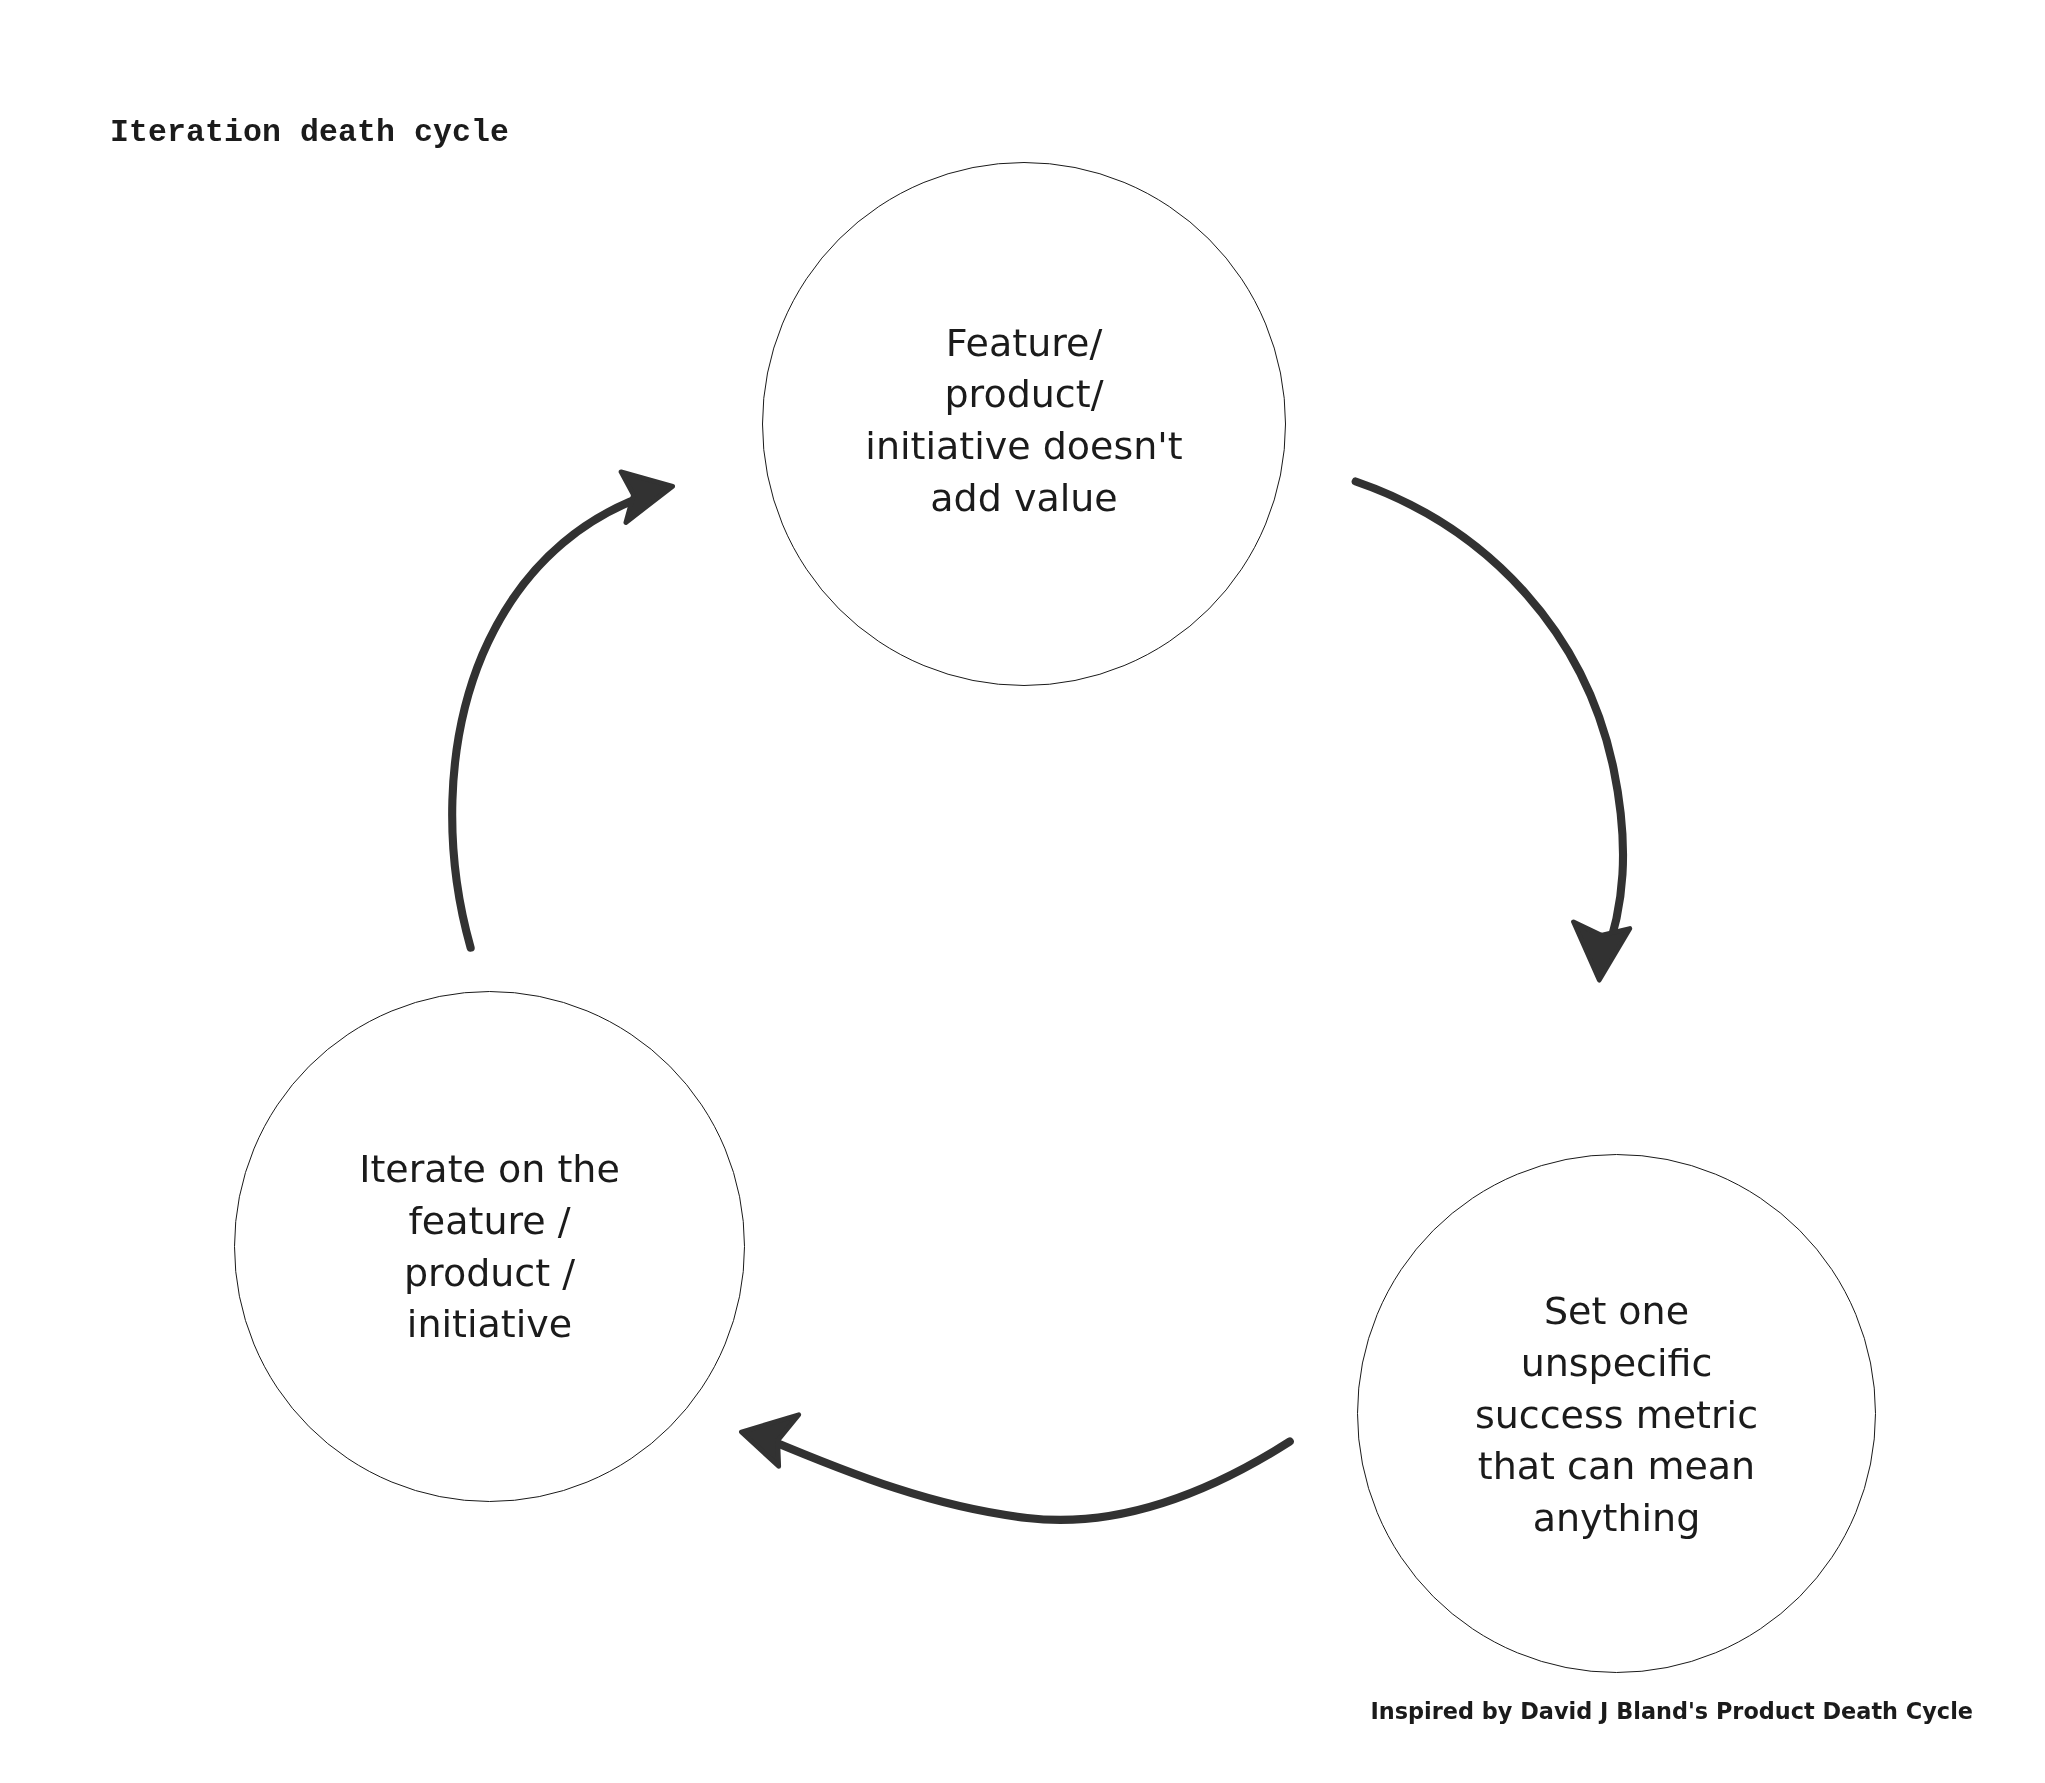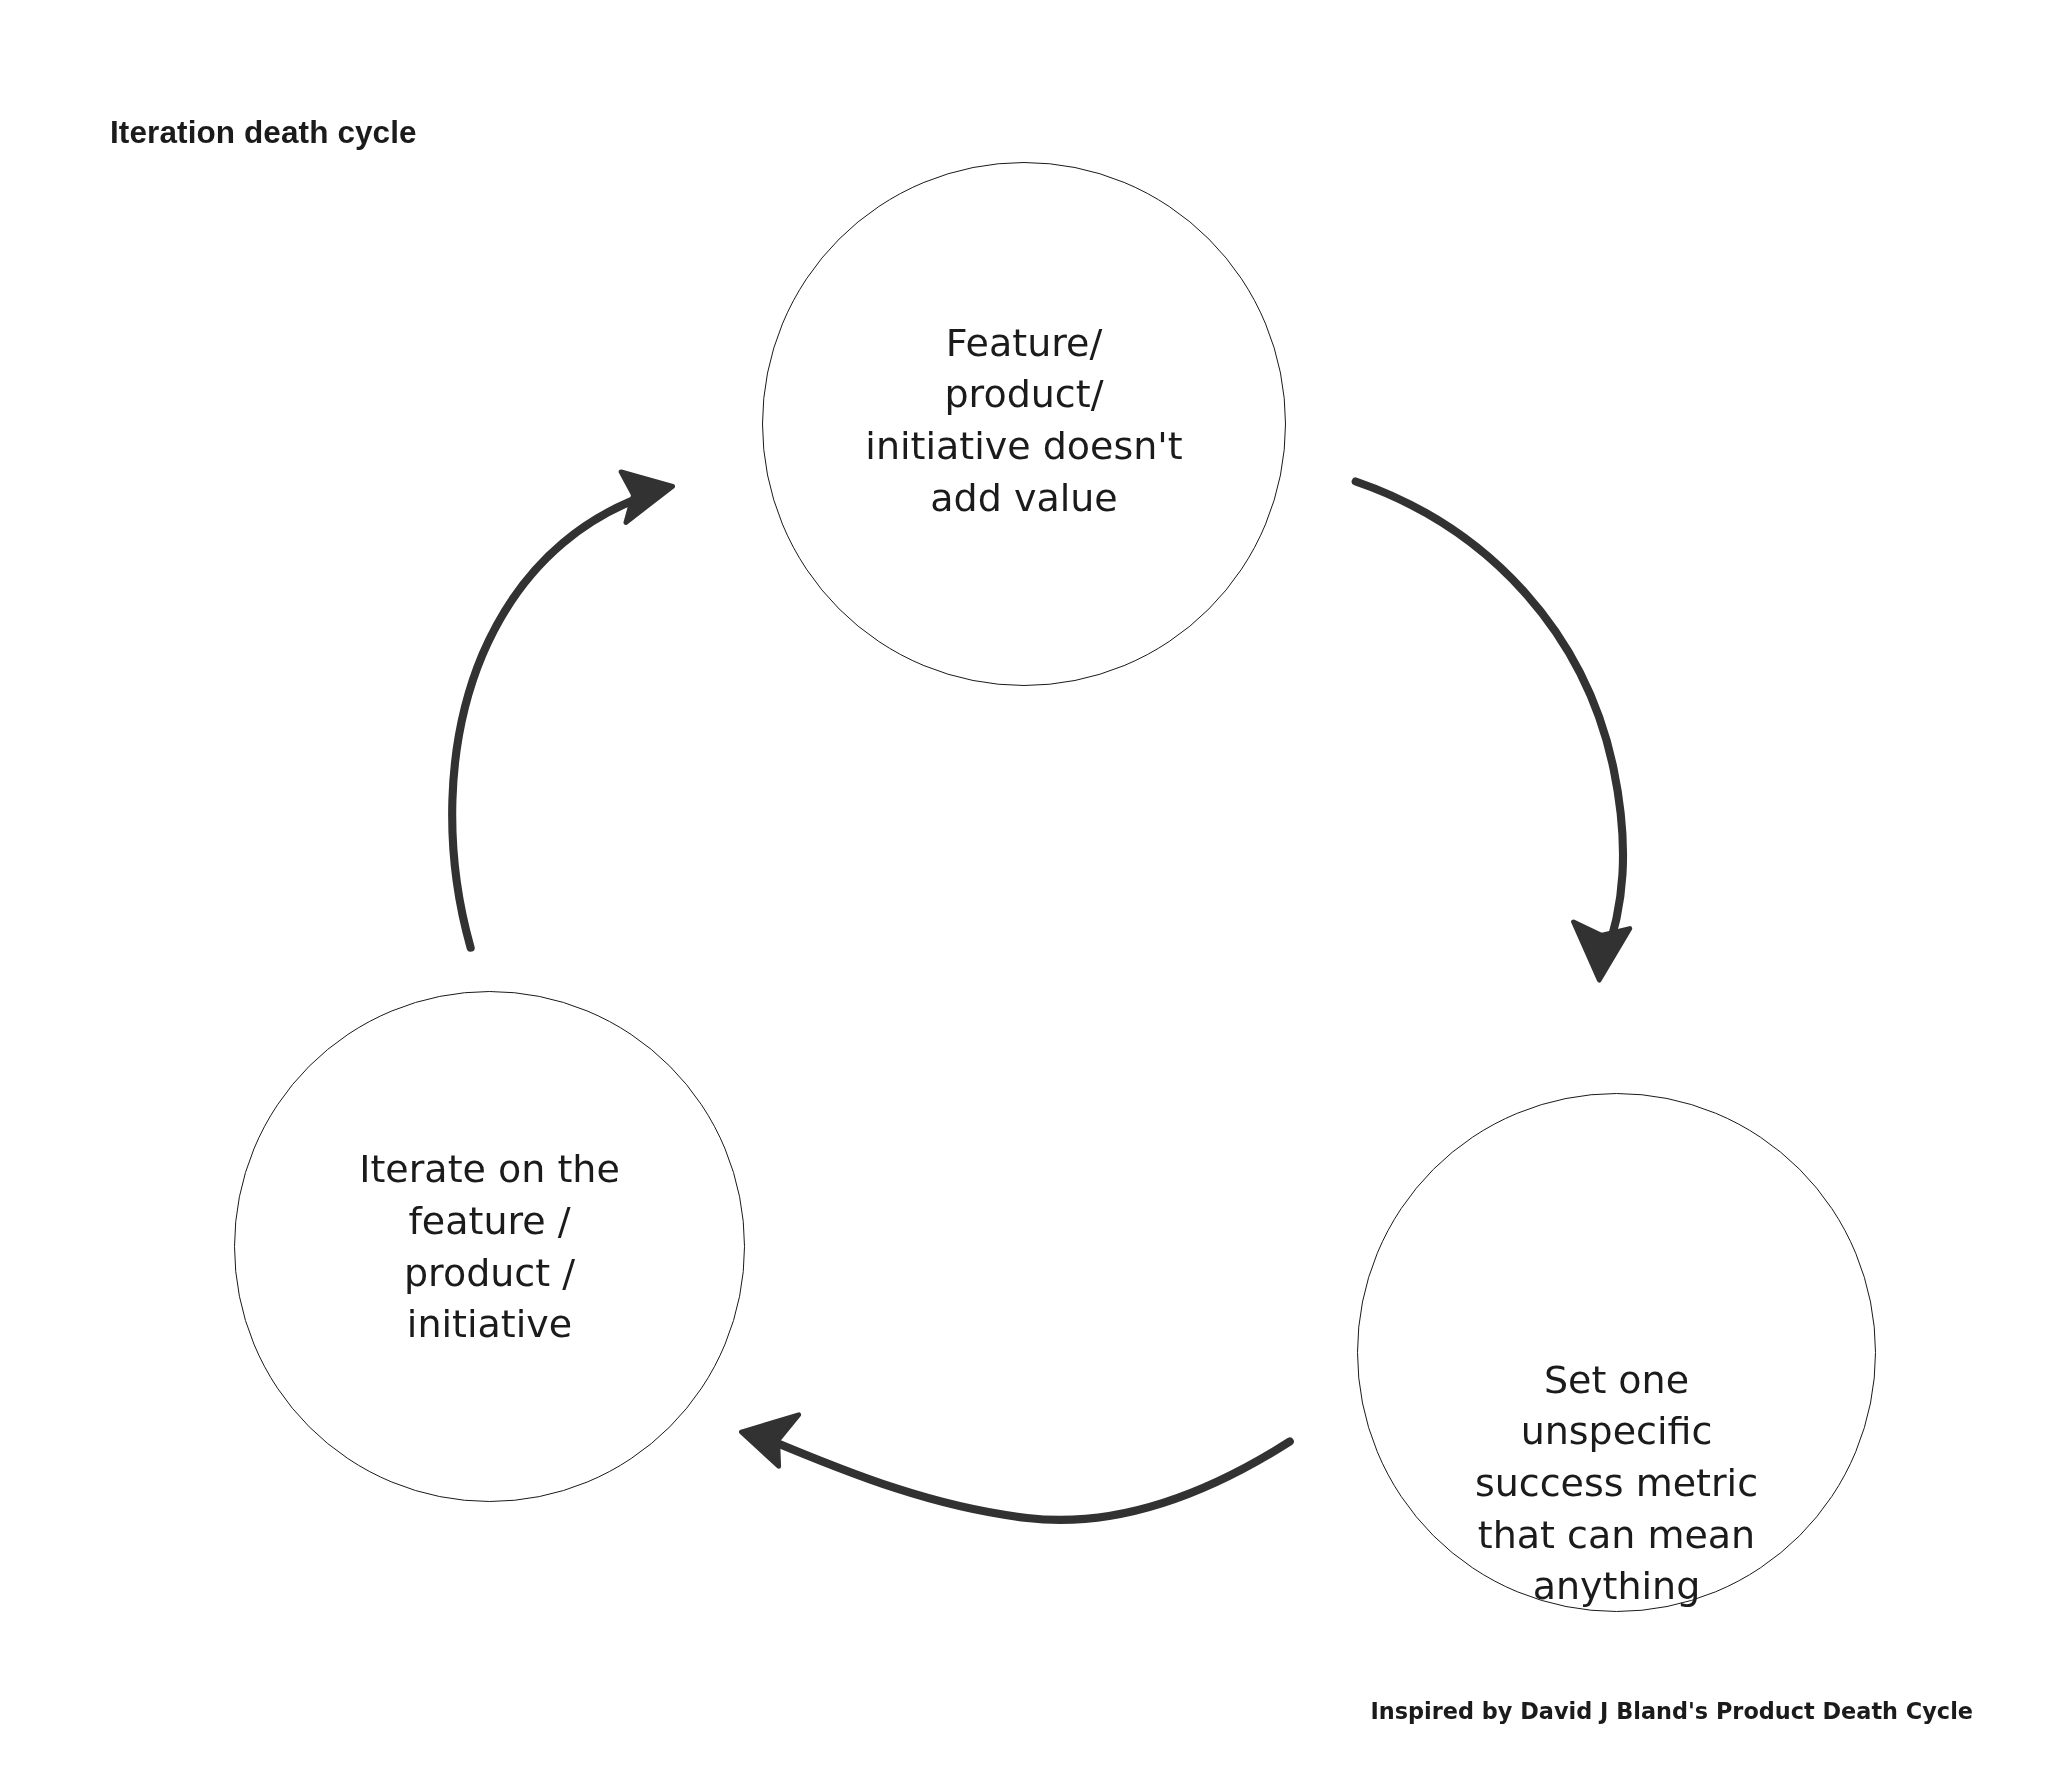--- a/index.html
+++ b/index.html
@@ -19,21 +19,21 @@
     position: absolute;
     inset: 0;
     width: 2046px;
     height: 1784px;
   }
 
   .diagram-title {
     position: absolute;
     left: 110px;
     top: 117px;
-    font-family: Liberation Sans, sans-serif;
+    font-family: Liberation Mono, monospace;
     font-weight: 700;
     font-size: 31.5px;
     line-height: 1;
     color: #1b1b1b;
     letter-spacing: 0.1px;
     white-space: nowrap;
   }
 
   .attribution {
     position: absolute;
@@ -87,24 +87,23 @@
     width: 511px;
     height: 511px;
   }
   #node-left .node-label {
     transform: translateY(1px);
   }
 
   
   #node-right {
     left: 1357px;
-    top: 1093px;
+    top: 1154px;
     width: 519px;
     height: 519px;
-    align-items: flex-end;
   }
   #node-right .node-label {
     transform: translateY(1.9px);
   }
 
   .arrow-path {
     fill: none;
     stroke: #323232;
     stroke-width: 17;
     stroke-linecap: round;

